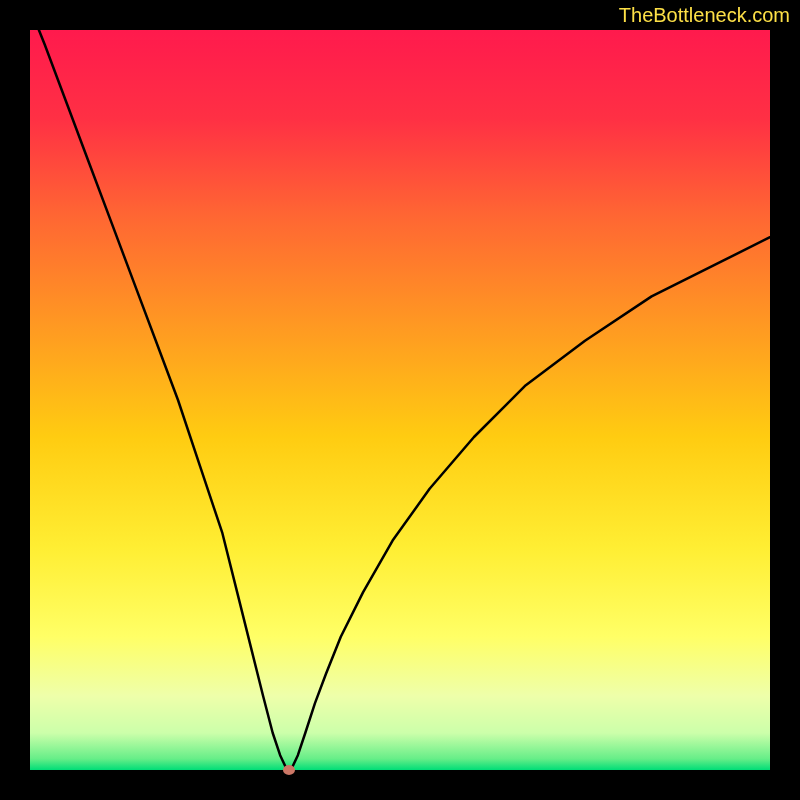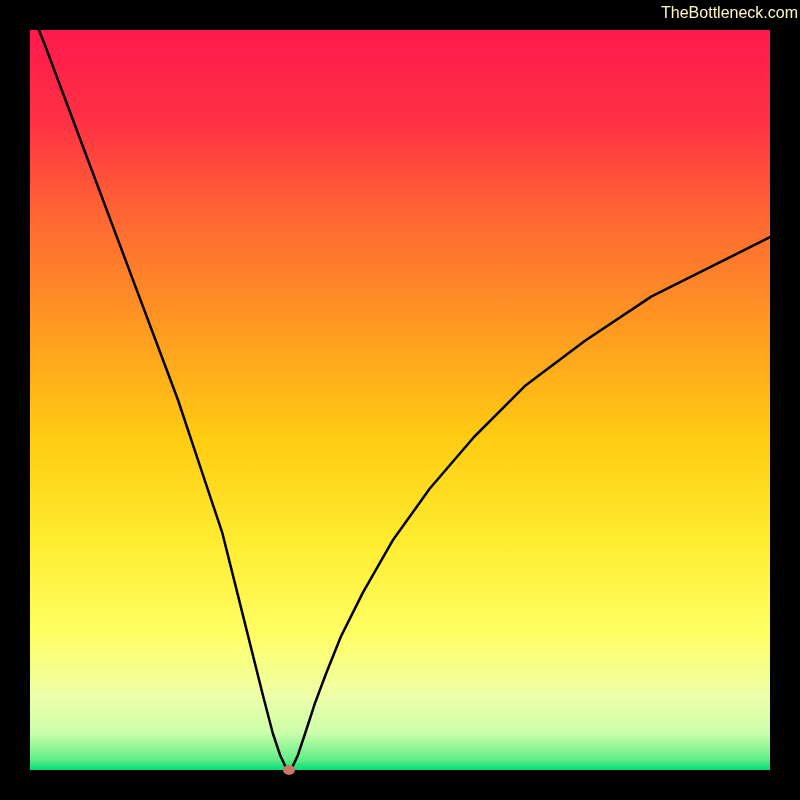--- a/index.html
+++ b/index.html
@@ -11,24 +11,24 @@
     background: #000;
   }
   .chart-container {
     position: relative;
     width: 800px;
     height: 800px;
   }
   .watermark {
     position: absolute;
     top: 4px;
-    right: 2px;
+    right: 10px;
     font-family: Arial, Helvetica, sans-serif;
-    font-size: 16px;
-    color: #fef9c3;
+    font-size: 20px;
+    color: #fde047;
     z-index: 10;
   }
   svg {
     display: block;
   }
 </style>
 </head>
 <body>
 
 <div class="chart-container">

